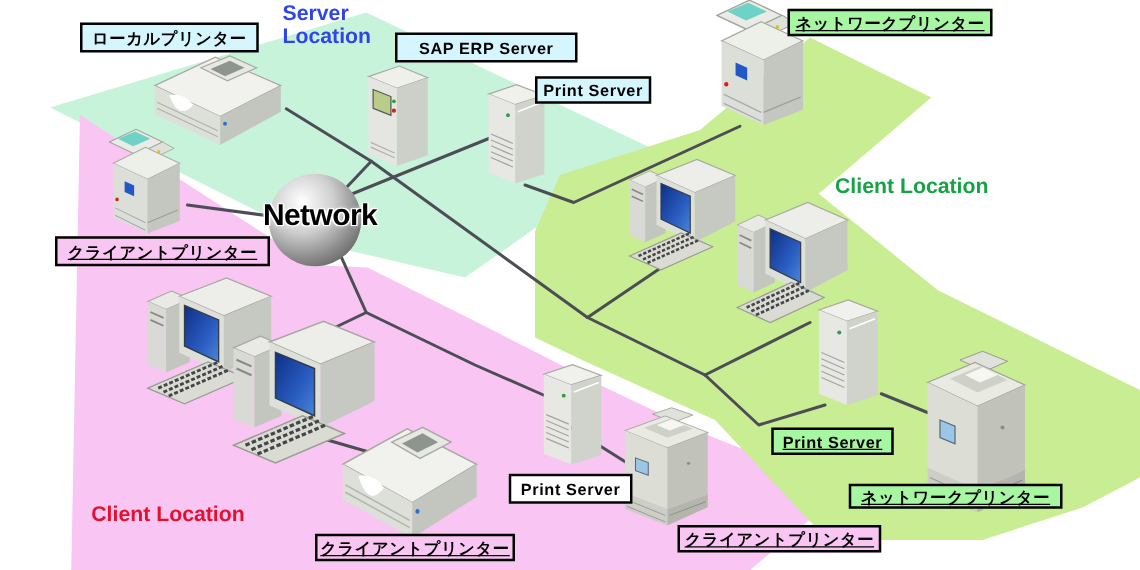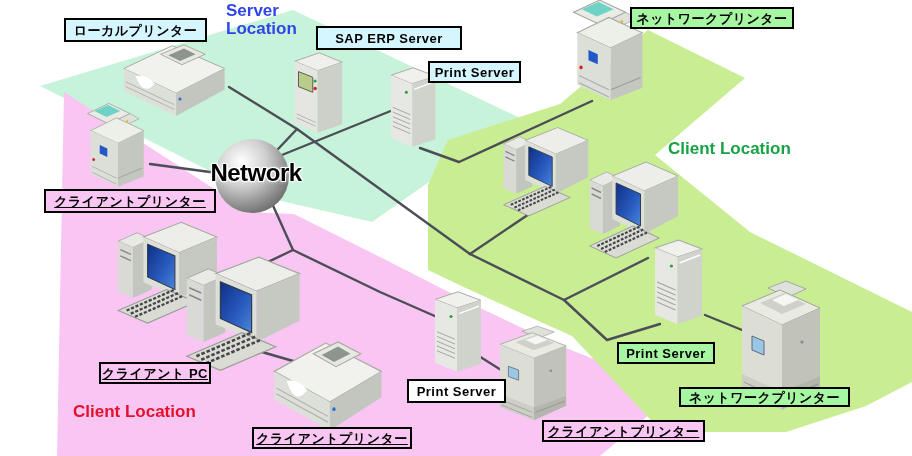--- a/index.html
+++ b/index.html
@@ -21,21 +21,21 @@
     font-family:"Liberation Sans",sans-serif;
   }
   #stage svg{position:absolute;left:0;top:0;}
   .lbl{
     position:absolute;box-sizing:border-box;border:2px solid #000;
     display:flex;align-items:center;justify-content:center;
     font-weight:bold;font-size:13px;line-height:1;white-space:nowrap;
     color:#000;letter-spacing:0.5px;
   }
   .lbl-cyan{background:var(--label-cyan);}
-  .lbl-green{background:var(--label-green);}
+  .lbl-green{background:var(--label-green);text-decoration:underline;}
   .lbl-pink{background:var(--label-pink);text-decoration:underline;}
   .lbl-white{background:var(--label-white);}
   .zone-title{
     position:absolute;font-weight:bold;font-size:17px;line-height:1.05;
     white-space:nowrap;
   }
   .zone-title.wrap{white-space:normal;width:84px;}
   .zone-server{color:var(--server-title-color);}
   .zone-client-left{color:var(--client-left-title-color);}
   .zone-client-right{color:var(--client-right-title-color);}
@@ -193,20 +193,19 @@
   <div class="zone-title zone-client-right" style="left:668px;top:140px;">Client Location</div>
   <div class="zone-title zone-client-left" style="left:73px;top:403px;">Client Location</div>
 
   <div id="network-word">Network</div>
 
   <div class="lbl lbl-cyan" style="left:64px;top:18px;width:143px;height:24px;">ローカルプリンター</div>
   <div class="lbl lbl-cyan" style="left:316px;top:26px;width:146px;height:24px;">SAP ERP Server</div>
   <div class="lbl lbl-cyan" style="left:428px;top:61px;width:93px;height:22px;">Print Server</div>
   <div class="lbl lbl-green" style="left:630px;top:7px;width:164px;height:22px;">ネットワークプリンター</div>
   <div class="lbl lbl-pink" style="left:44px;top:189px;width:172px;height:24px;">クライアントプリンター</div>
-  <div class="lbl lbl-pink" style="left:99px;top:362px;width:112px;height:22px;">クライアント PC</div>
   <div class="lbl lbl-pink" style="left:252px;top:427px;width:160px;height:22px;">クライアントプリンター</div>
   <div class="lbl lbl-white" style="left:407px;top:379px;width:99px;height:24px;">Print Server</div>
   <div class="lbl lbl-pink" style="left:542px;top:420px;width:163px;height:22px;">クライアントプリンター</div>
   <div class="lbl lbl-green" style="left:617px;top:342px;width:98px;height:22px;">Print Server</div>
   <div class="lbl lbl-green" style="left:679px;top:387px;width:171px;height:20px;">ネットワークプリンター</div>
 
 </div>
 
 </body></html>

